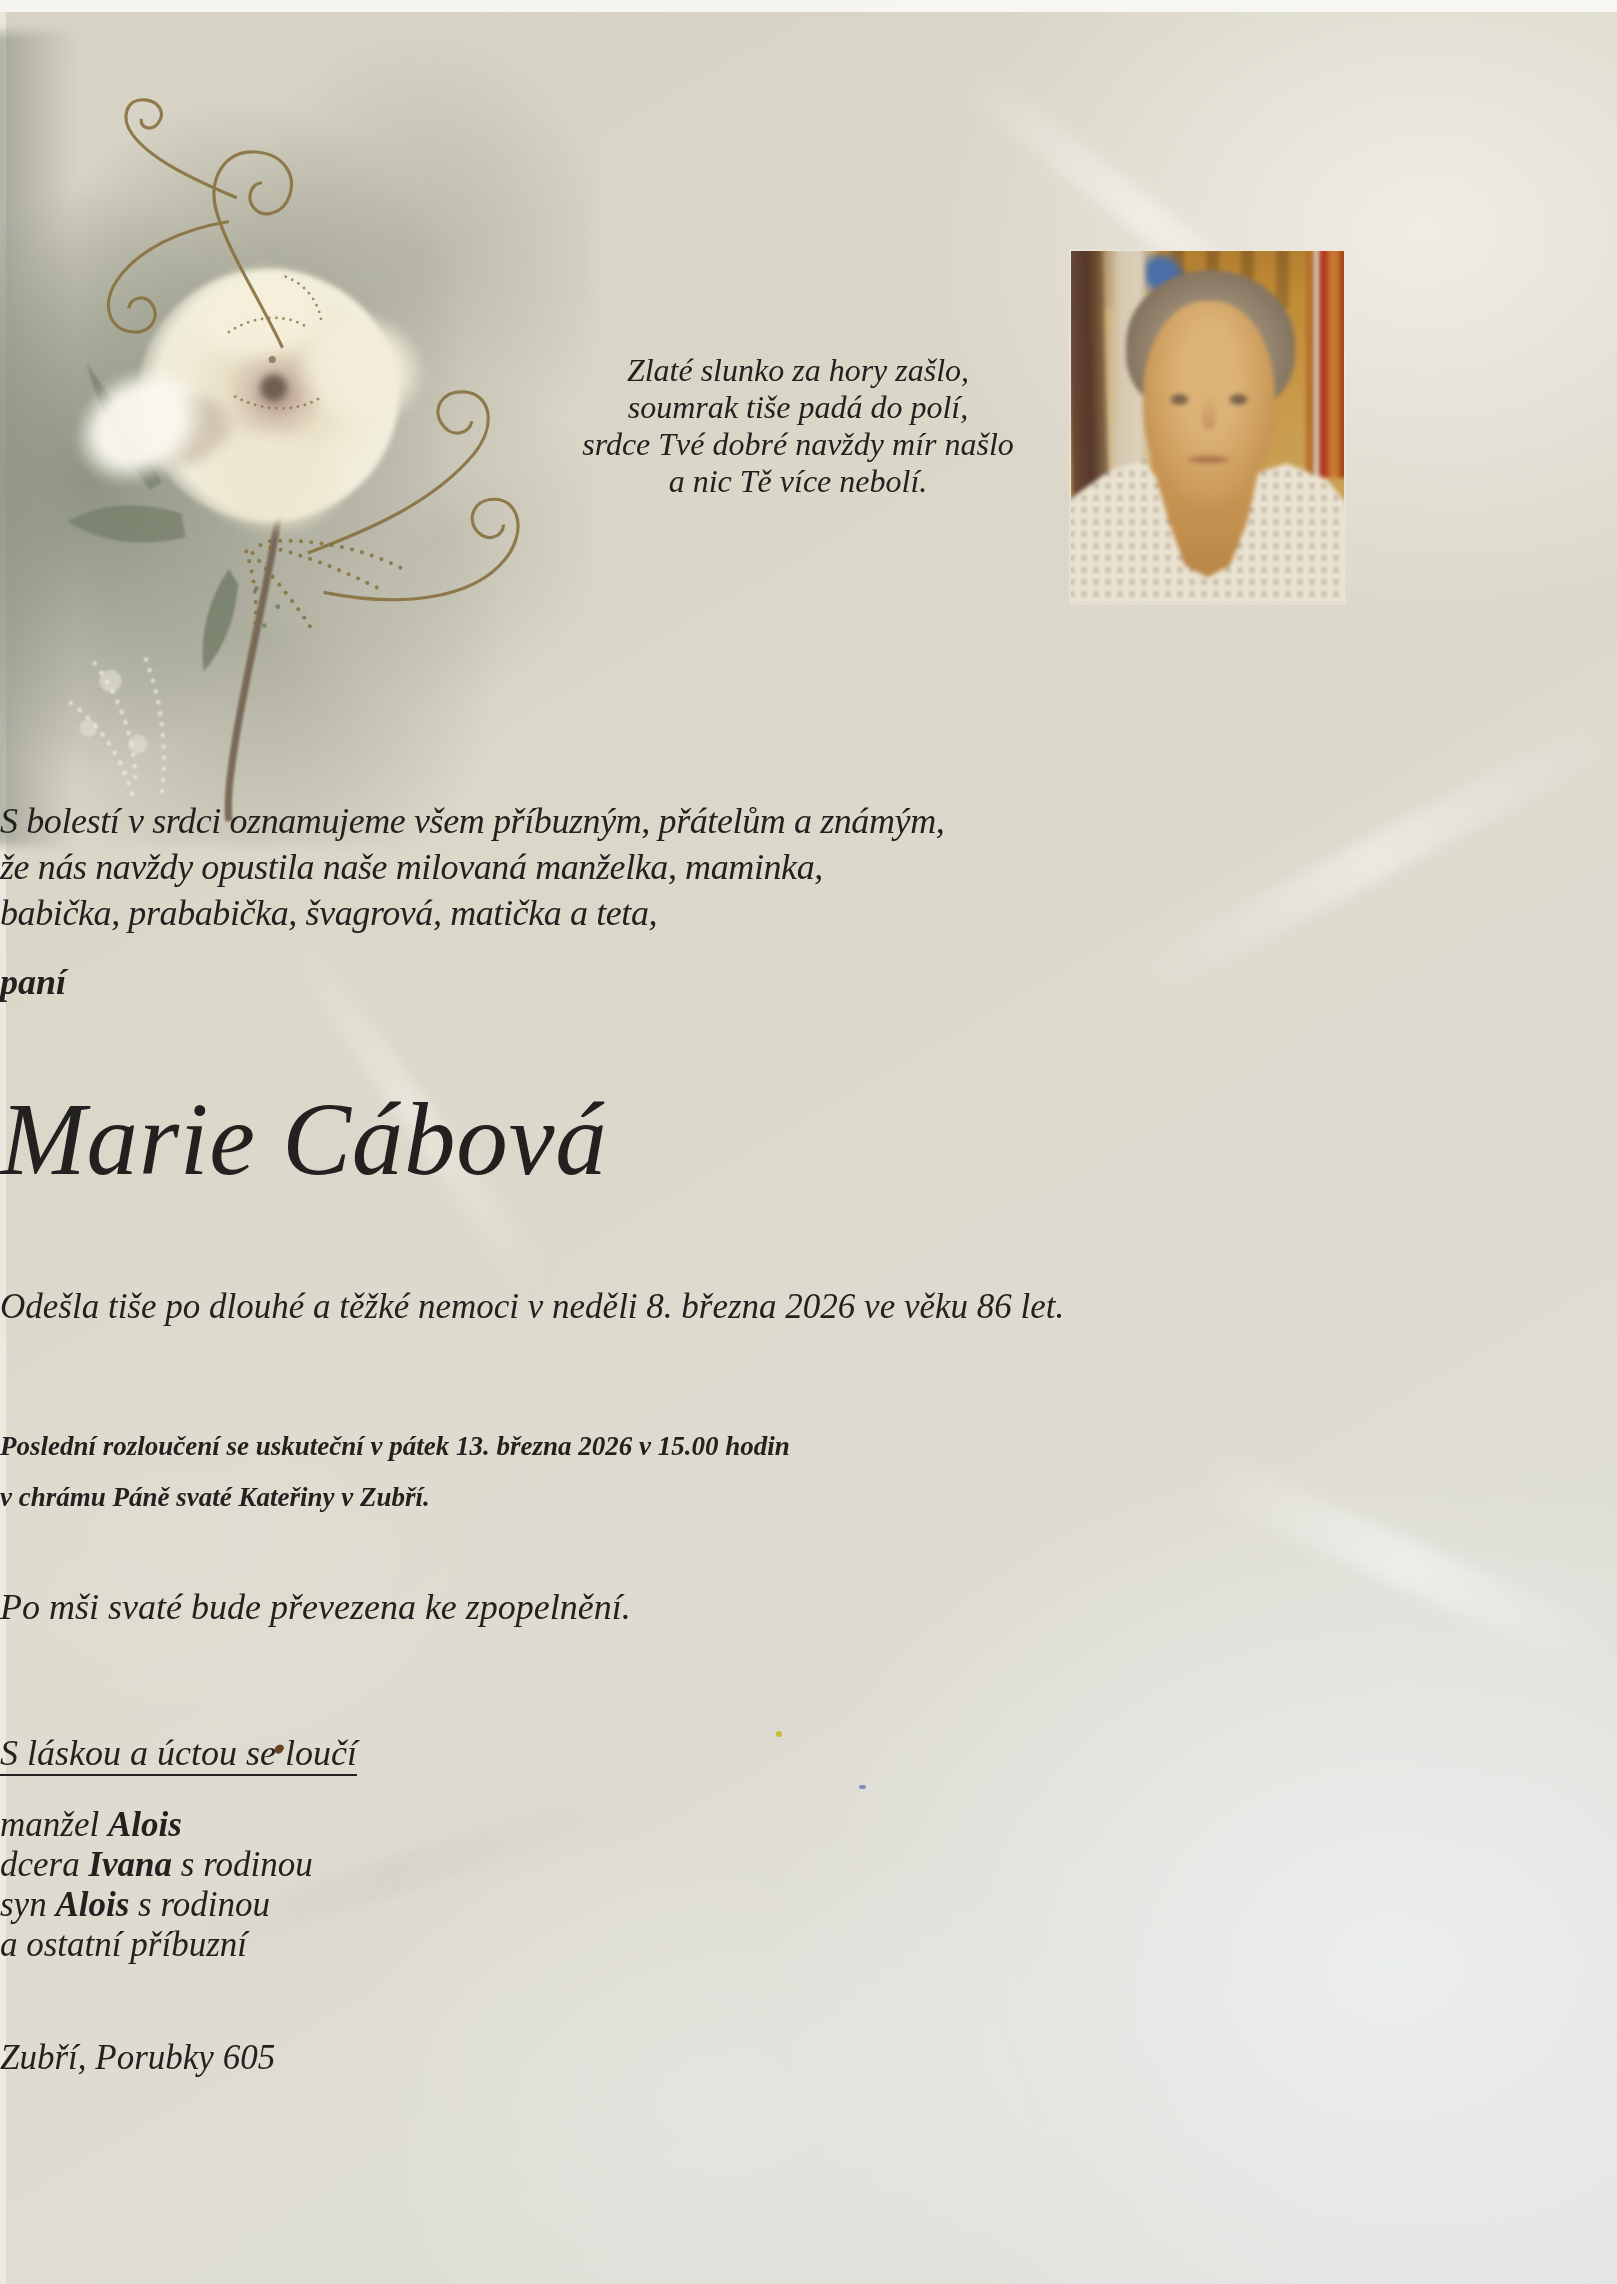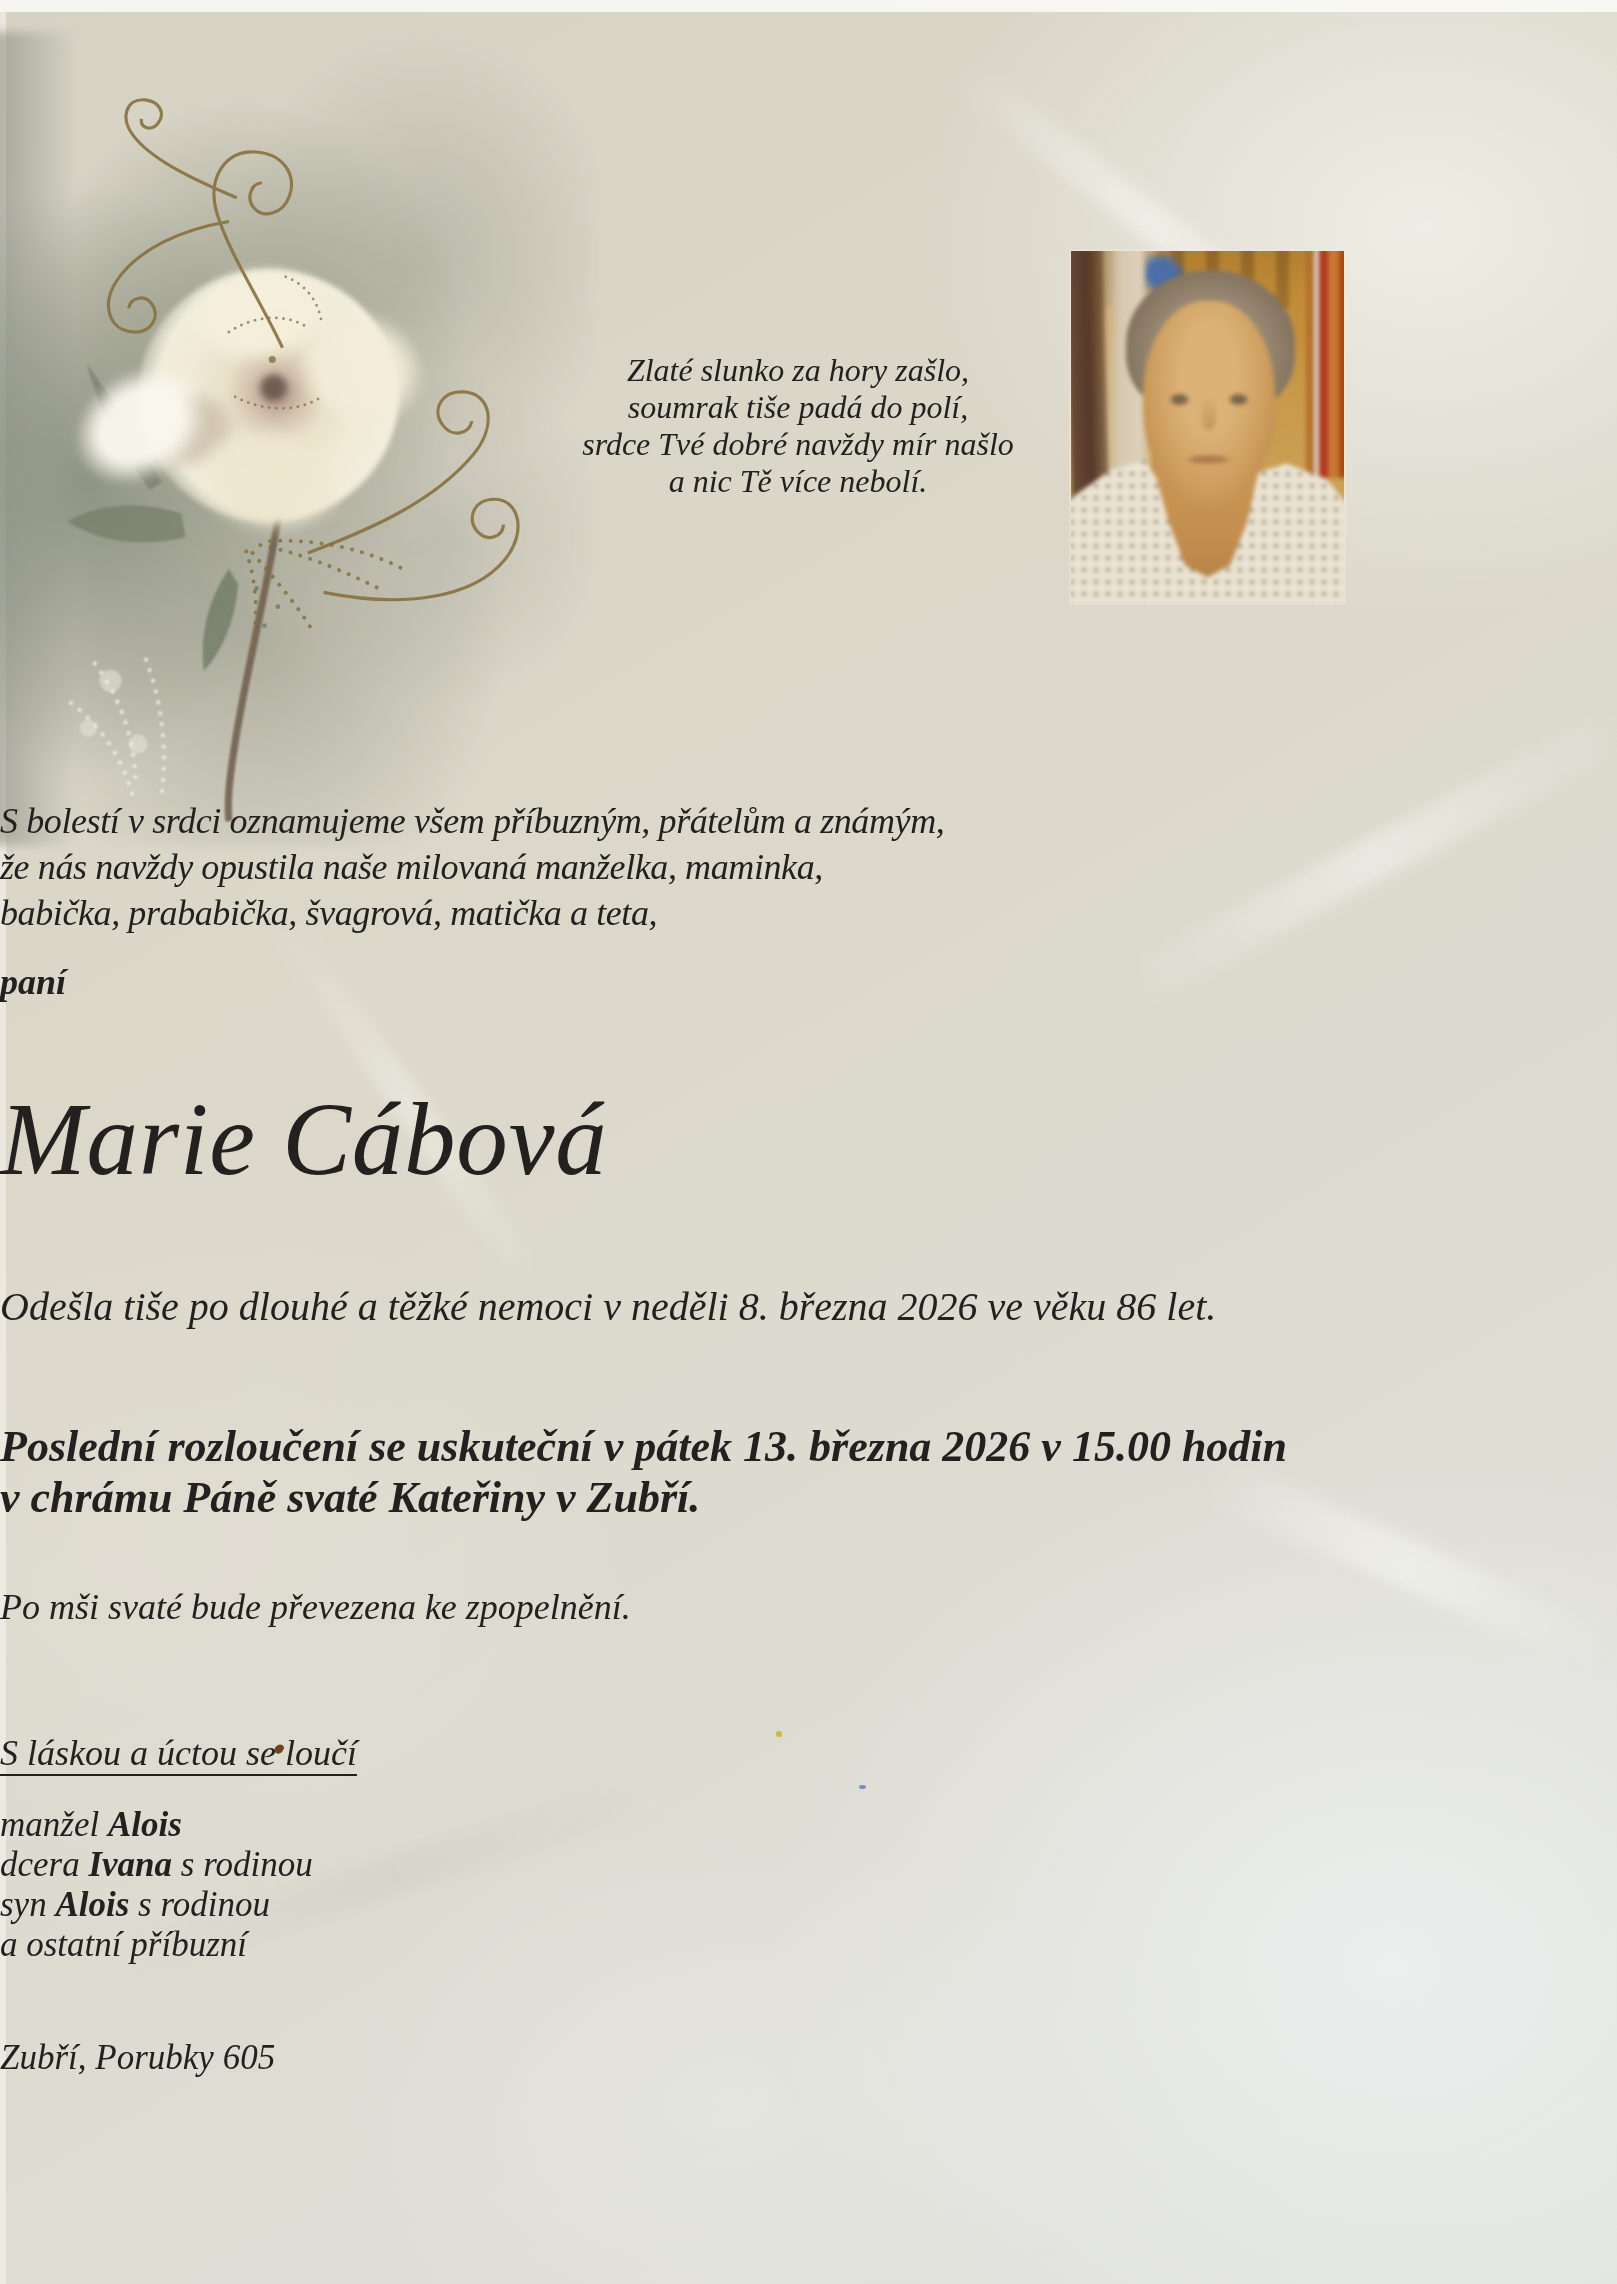--- a/index.html
+++ b/index.html
@@ -95,22 +95,22 @@
   .ph-mouth{position:absolute;left:33%;top:75%;width:34%;height:4.5%;border-radius:50%;opacity:.7;
     background:radial-gradient(ellipse, rgba(138,78,48,.75) 0 45%, rgba(138,78,48,0) 80%);}
 
   
   .t{position:absolute;left:0;width:100%;text-align:left;font-style:italic;color:#232120;}
   .poem{position:absolute;left:577px;top:352px;width:442px;text-align:center;font-style:italic;
     color:#232120;font-size:32px;line-height:37px;}
   .announce{top:798px;font-size:36px;line-height:46px;letter-spacing:-0.4px;}
   .honorific{top:963px;font-size:36px;line-height:39px;font-weight:700;}
   .name{top:1080px;font-size:103px;line-height:118px;letter-spacing:0.8px;}
-  .passing{top:1287px;font-size:40px;line-height:39px;}
-  .funeral{top:1421px;font-size:44px;line-height:51px;font-weight:700;}
+  .passing{top:1287px;font-size:35px;line-height:39px;}
+  .funeral{top:1421px;font-size:27px;line-height:51px;font-weight:700;}
   .cremation{top:1588px;font-size:36px;line-height:39px;}
   .farewell-h{top:1734px;font-size:36px;line-height:39px;}
   .farewell-h span{text-decoration:underline;text-decoration-thickness:2.4px;text-underline-offset:8.7px;}
   .mourners{top:1805px;font-size:35px;line-height:40px;}
   .mourners b{font-weight:700;}
   .address{top:2038px;font-size:35px;line-height:39px;}
 
   .speck{position:absolute;pointer-events:none;}
   .sp1{left:275px;top:1744px;width:8px;height:10.3px;background:#6b4423;border-radius:60% 40% 55% 45%;transform:rotate(35deg);}
   .sp2{left:776px;top:1731px;width:5.5px;height:5.5px;background:#c8b421;border-radius:50%;opacity:.85;}

